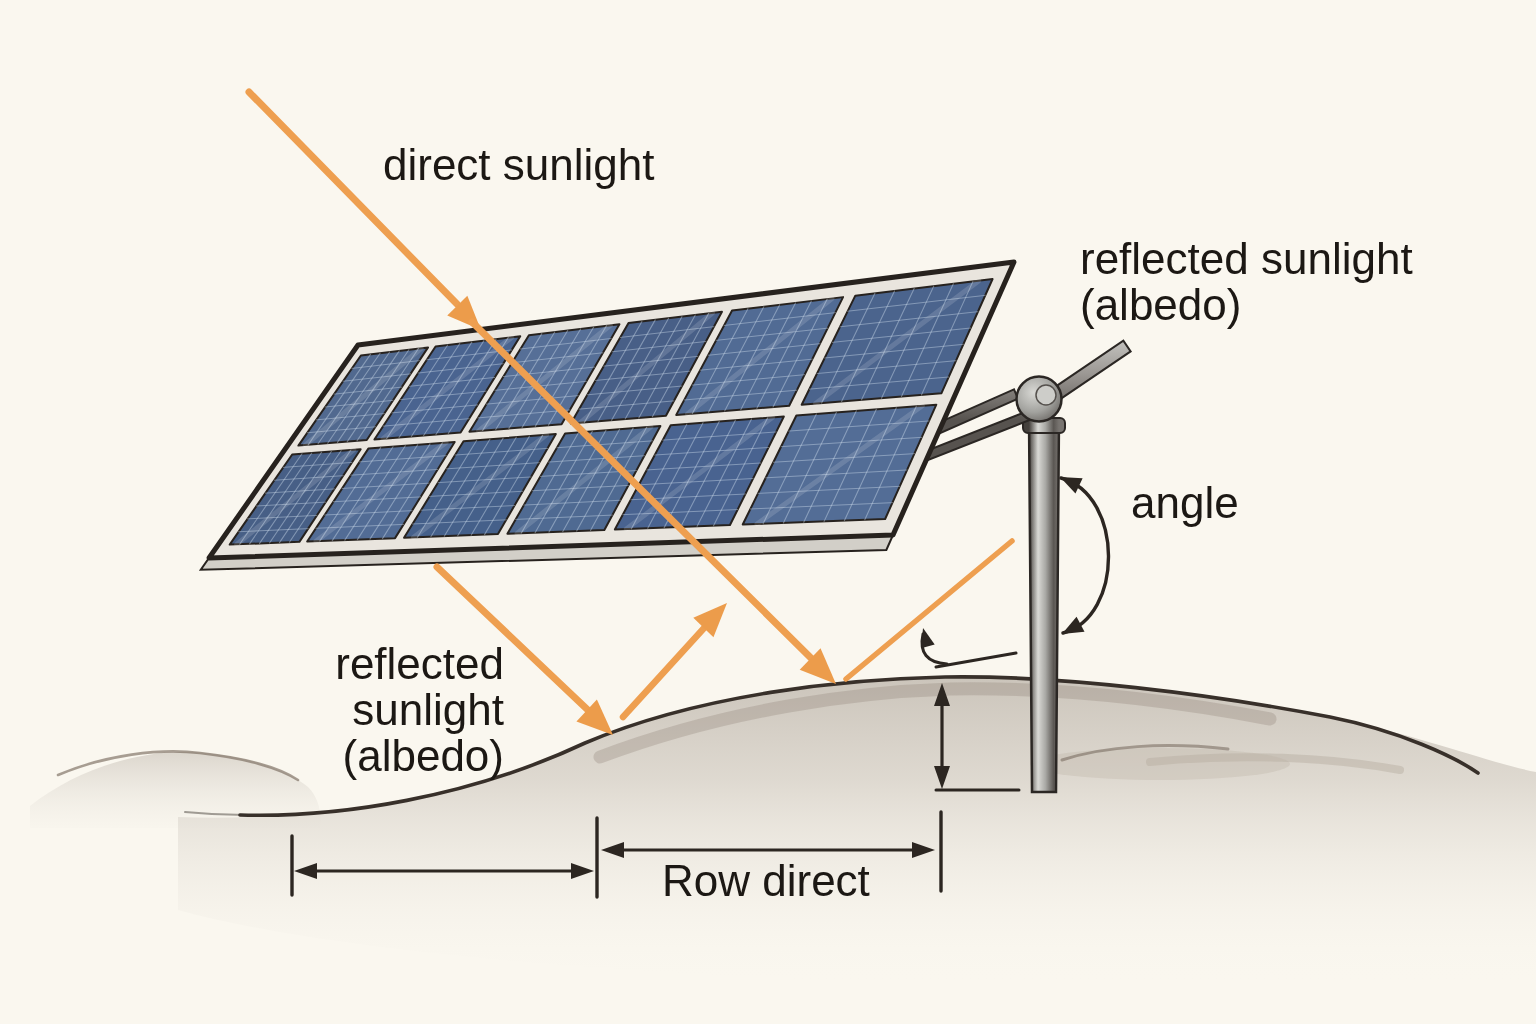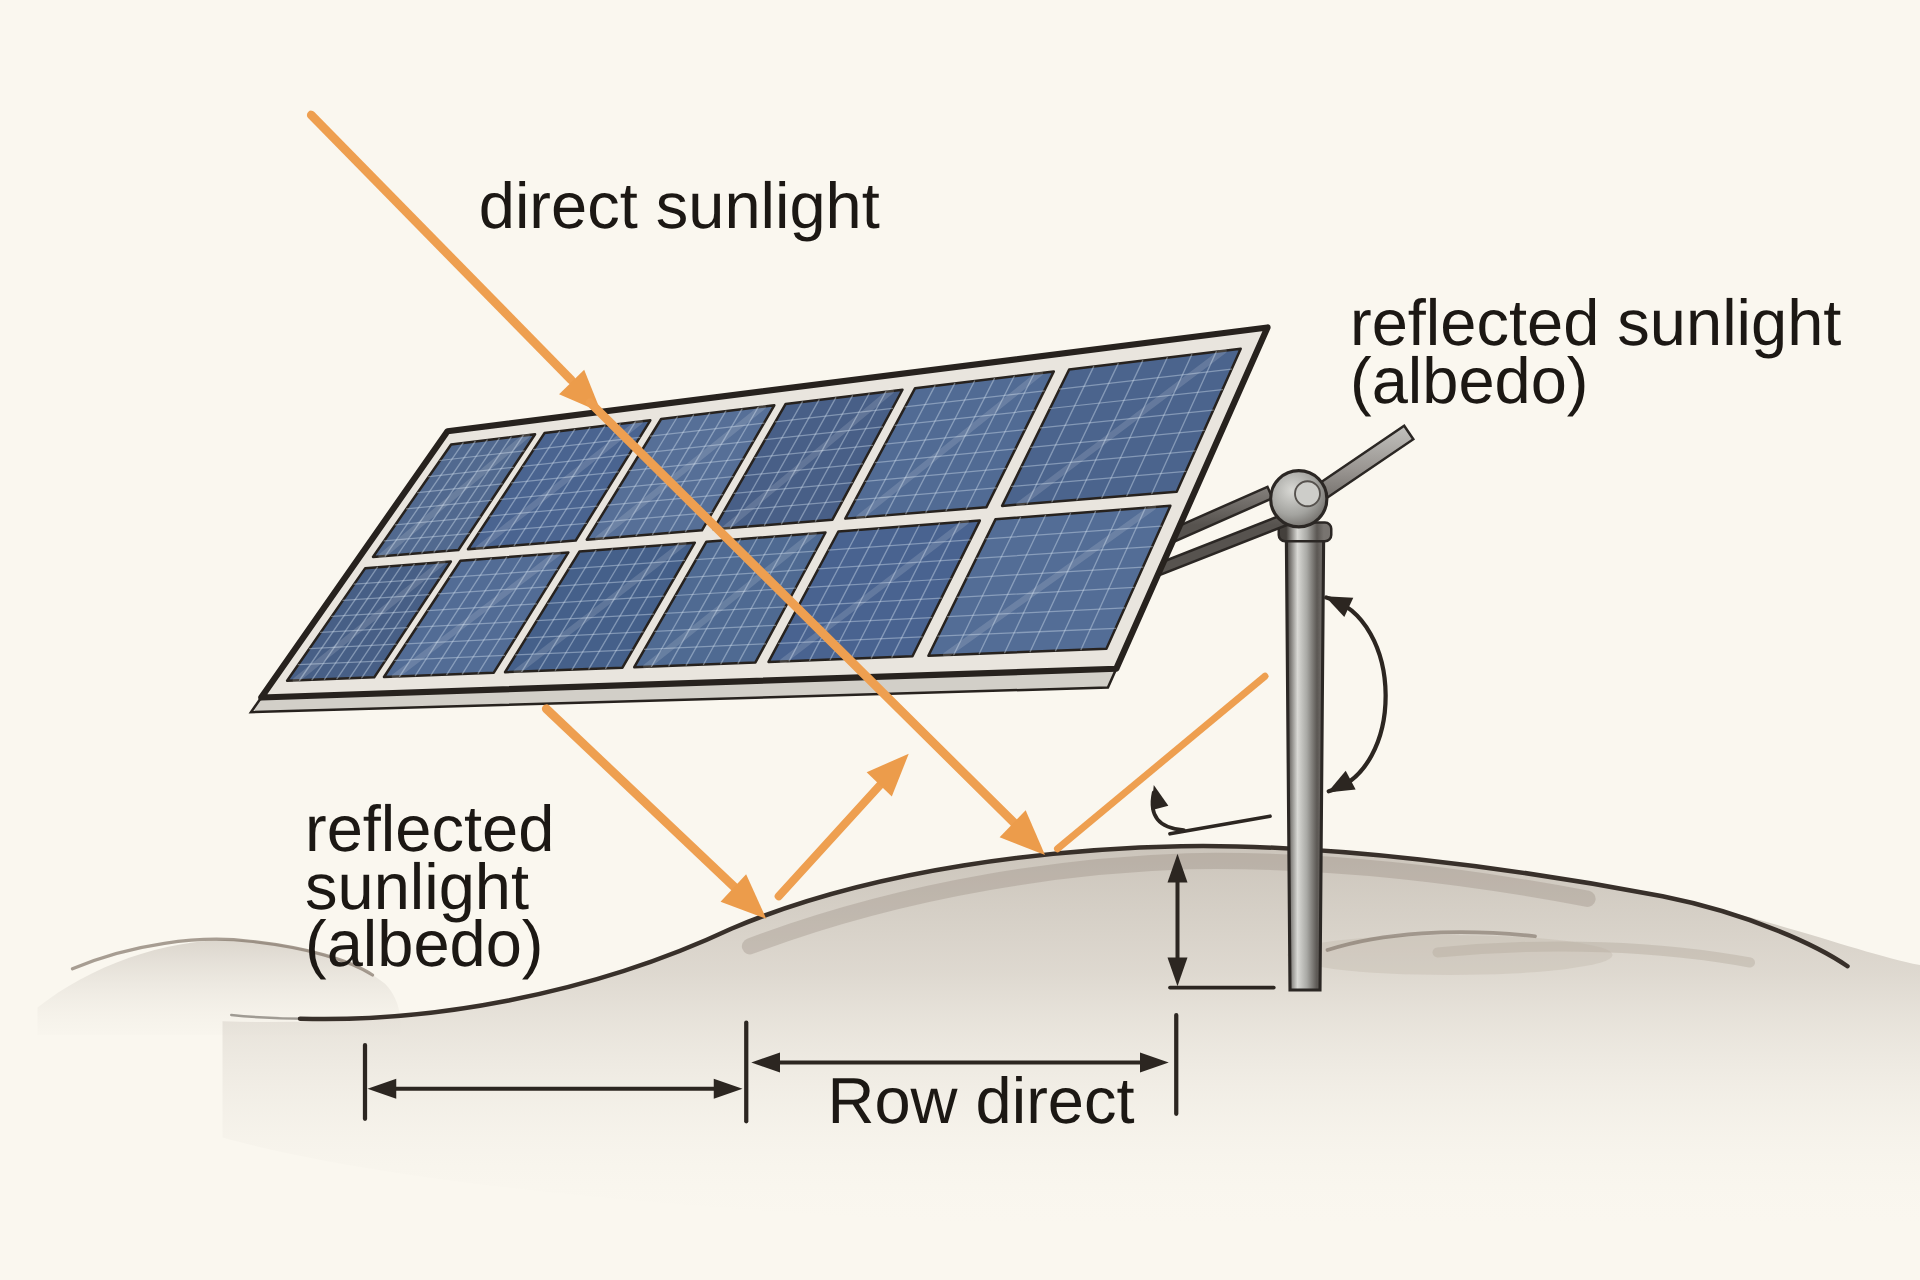--- a/index.html
+++ b/index.html
@@ -1,22 +1,22 @@
 <!DOCTYPE html>
 <html><head>
 <meta charset="utf-8">
 <style>
   html,body{margin:0;padding:0;background:#faf7ef;}
   .stage{position:relative;width:1536px;height:1024px;overflow:hidden;background:#faf7ef;
          font-family:"Liberation Sans",sans-serif;}
   svg{position:absolute;left:0;top:0;}
-  .label{position:absolute;font-size:52px;line-height:46px;color:#1c1814;
+  .label{position:absolute;font-size:44px;line-height:46px;color:#1c1814;
          font-family:"Liberation Sans",sans-serif;white-space:nowrap;}
   .label span{display:block;}
-  .center{text-align:left;}
+  .center{text-align:right;}
 </style>
 </head>
 <body>
 
 <div class="stage">
 
 <svg id="diagram" width="1536" height="1024" viewBox="0 0 1536 1024">
   <defs>
     <linearGradient id="groundGrad" gradientUnits="userSpaceOnUse" x1="0" y1="670" x2="0" y2="980">
       <stop offset="0" stop-color="#c7c0b6" stop-opacity="0.95"></stop>
@@ -288,20 +288,21 @@
 <div class="label" style="left:383px;top:142px">
   <span>direct sunlight</span>
 </div>
 
 <div class="label" style="left:1080px;top:236px">
   <span>reflected sunlight</span>
   <span>(albedo)</span>
 </div>
 
 <div class="label" style="left:1131px;top:480px">
+  <span>angle</span>
 </div>
 
 <div class="label center" style="left:244px;top:641px;width:260px">
   <span>reflected</span>
   <span>sunlight</span>
   <span>(albedo)</span>
 </div>
 
 <div class="label" style="left:662px;top:858px">
   <span>Row direct</span>

